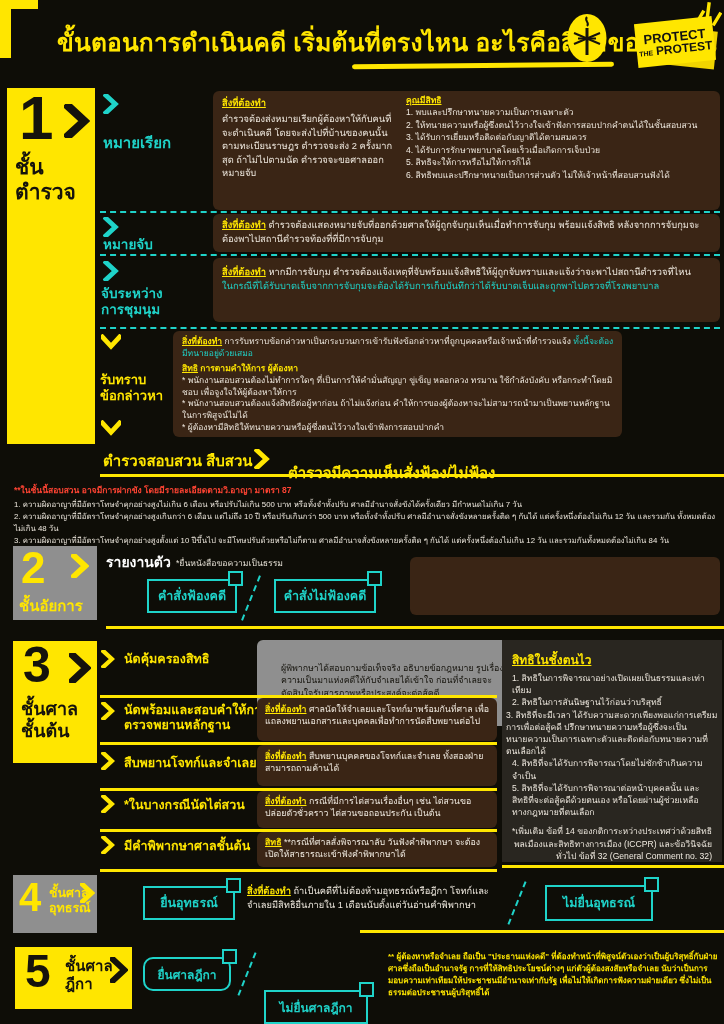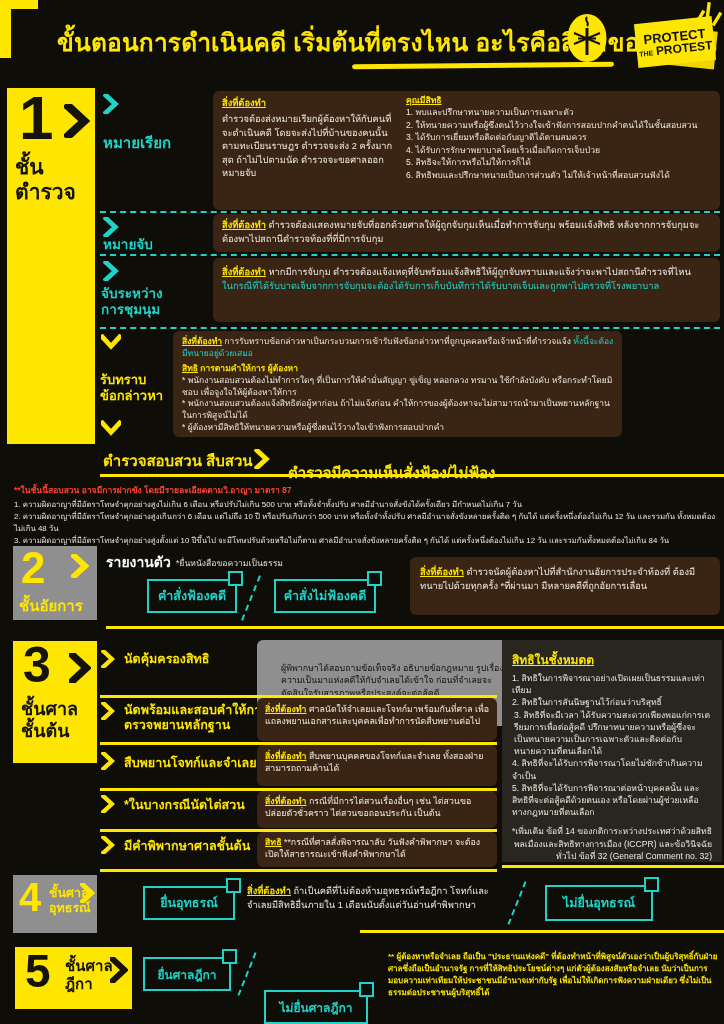--- a/index.html
+++ b/index.html
@@ -188,24 +188,20 @@
   <div class="abs cbox" style="left:147px;top:579px;width:86px;height:30px;font-size:12.5px;">
     <span>คำสั่งฟ้องคดี</span>
     <span class="sq"></span>
   </div>
   <div class="abs diag" style="left:250px;top:574px;height:48px;"></div>
   <div class="abs cbox" style="left:274px;top:579px;width:98px;height:30px;font-size:12.5px;">
     <span>คำสั่งไม่ฟ้องคดี</span>
     <span class="sq"></span>
   </div>
   <div class="abs panel" style="left:410px;top:557px;width:310px;height:58px;"></div>
-  <div class="abs" style="left:420px;top:566px;width:292px;font-size:9.3px;line-height:1.5;">
-    <span class="todo">สิ่งที่ต้องทำ</span>
-    <span class="body">ตำรวจนัดผู้ต้องหาไปที่สำนักงานอัยการประจำท้องที่ ต้องมีทนายไปด้วยทุกครั้ง *ที่ผ่านมา มีหลายคดีที่ถูกอัยการเลื่อน</span>
-  </div>
   <div class="abs yline" style="left:106px;top:626px;width:618px;height:3px;"></div>
 
   <div class="abs numbox-y" style="left:13px;top:641px;width:84px;height:122px;">
     <div class="abs bignum c-black" style="left:10px;top:2px;font-size:50px;">3</div>
     <svg class="chev abs c-black" style="right:6px;top:12px;" width="22" height="30" viewBox="0 0 10 14">
         <path d="M1.5 1 L8 7 L1.5 13"></path>
       </svg>
     <div class="abs lbl c-black" style="left:8px;top:58px;font-size:18px;">ชั้นศาล
 ชั้นต้น</div>
   </div>
@@ -258,24 +254,24 @@
     </svg>
   <div class="abs lbl c-yellow" style="left:124px;top:839px;font-size:12.5px;">มีคำพิพากษาศาลชั้นต้น</div>
   <div class="abs panel" style="left:257px;top:832px;width:240px;height:35px;"></div>
   <div class="abs" style="left:265px;top:836px;width:226px;font-size:8.8px;line-height:1.42;">
     <span class="todo">สิทธิ</span>
     <span class="body">**กรณีที่ศาลสั่งพิจารณาลับ วันฟังคำพิพากษา จะต้องเปิดให้สาธารณะเข้าฟังคำพิพากษาได้</span>
   </div>
   <div class="abs yline" style="left:100px;top:869px;width:397px;height:2.5px;"></div>
 
   <div class="abs" style="left:502px;top:640px;width:220px;height:222px;background:#292620;overflow:hidden;">
-    <div style="margin:10px 10px 0;color:var(--y);font-weight:bold;font-size:12px;text-decoration:underline;">สิทธิในชั้งหมดต</div>
+    <div style="margin:10px 10px 0;color:var(--y);font-weight:bold;font-size:12px;text-decoration:underline;">สิทธิในชั้งตนไว</div>
     <div class="body small" style="margin:3px 10px 0;">1. สิทธิในการพิจารณาอย่างเปิดเผยเป็นธรรมและเท่าเทียม</div>
     <div class="body small" style="margin:0 10px;">2. สิทธิในการสันนิษฐานไว้ก่อนว่าบริสุทธิ์</div>
-    <div class="body small" style="margin:0 12px;">3. สิทธิที่จะมีเวลา ได้รับความสะดวกเพียงพอแก่การเตรียมการเพื่อต่อสู้คดี ปรึกษาทนายความหรือผู้ซึ่งจะเป็นทนายความเป็นการเฉพาะตัวและติดต่อกับทนายความที่ตนเลือกได้</div>
+    <div class="body small" style="margin:0 4px;">3. สิทธิที่จะมีเวลา ได้รับความสะดวกเพียงพอแก่การเตรียมการเพื่อต่อสู้คดี ปรึกษาทนายความหรือผู้ซึ่งจะเป็นทนายความเป็นการเฉพาะตัวและติดต่อกับทนายความที่ตนเลือกได้</div>
     <div class="body small" style="margin:0 10px;">4. สิทธิที่จะได้รับการพิจารณาโดยไม่ชักช้าเกินความจำเป็น</div>
     <div class="body small" style="margin:0 10px;">5. สิทธิที่จะได้รับการพิจารณาต่อหน้าบุคคลนั้น และสิทธิที่จะต่อสู้คดีด้วยตนเอง หรือโดยผ่านผู้ช่วยเหลือทางกฎหมายที่ตนเลือก</div>
     <div class="body small" style="margin:7px 10px 0;text-align:right;">*เพิ่มเติม ข้อที่ 14 ของกติการะหว่างประเทศว่าด้วยสิทธิพลเมืองและสิทธิทางการเมือง (ICCPR) และข้อวินิจฉัยทั่วไป ข้อที่ 32 (General Comment no. 32)</div>
   </div>
   <div class="abs yline" style="left:502px;top:865px;width:222px;height:3px;"></div>
 
   <div class="abs numbox-g" style="left:13px;top:875px;width:84px;height:58px;">
     <div class="abs bignum c-yellow" style="left:6px;top:4px;font-size:40px;">4</div>
     <div class="abs lbl c-yellow" style="left:36px;top:11px;font-size:12.5px;">ชั้นศาล
 อุทธรณ์</div>
@@ -299,21 +295,21 @@
   <div class="abs yline" style="left:360px;top:930px;width:364px;height:3px;"></div>
 
   <div class="abs numbox-y" style="left:15px;top:947px;width:117px;height:62px;">
     <div class="abs bignum c-black" style="left:10px;top:4px;font-size:46px;">5</div>
     <div class="abs lbl c-black" style="left:50px;top:10px;font-size:15px;">ชั้นศาล
 ฎีกา</div>
     <svg class="chev abs c-black" style="right:4px;top:10px;" width="18" height="26" viewBox="0 0 10 14">
         <path d="M1.5 1 L8 7 L1.5 13"></path>
       </svg>
   </div>
-  <div class="abs cbox" style="left:143px;top:957px;width:84px;height:30px;font-size:12px;">
+  <div class="abs cbox" style="left:143px;top:957px;width:84px;height:30px;font-size:12px;border-radius:10px;">
     <span>ยื่นศาลฎีกา</span>
     <span class="sq"></span>
   </div>
   <div class="abs diag" style="left:246px;top:951px;height:46px;"></div>
   <div class="abs cbox" style="left:264px;top:957px;width:100px;height:30px;font-size:12px;margin-top:33px;">
     <span>ไม่ยื่นศาลฎีกา</span>
     <span class="sq"></span>
   </div>
   <div class="abs ybold" style="left:388px;top:951px;width:332px;font-size:8px;line-height:1.5;">** ผู้ต้องหาหรือจำเลย ถือเป็น "ประธานแห่งคดี" ที่ต้องทำหน้าที่พิสูจน์ตัวเองว่าเป็นผู้บริสุทธิ์กับฝ่ายศาลซึ่งถือเป็นอำนาจรัฐ การที่ให้สิทธิประโยชน์ต่างๆ แก่ตัวผู้ต้องสงสัยหรือจำเลย นับว่าเป็นการมอบความเท่าเทียมให้ประชาชนมีอำนาจเท่ากับรัฐ เพื่อไม่ให้เกิดการฟังความฝ่ายเดียว ซึ่งไม่เป็นธรรมต่อประชาชนผู้บริสุทธิ์ได้</div>
 

